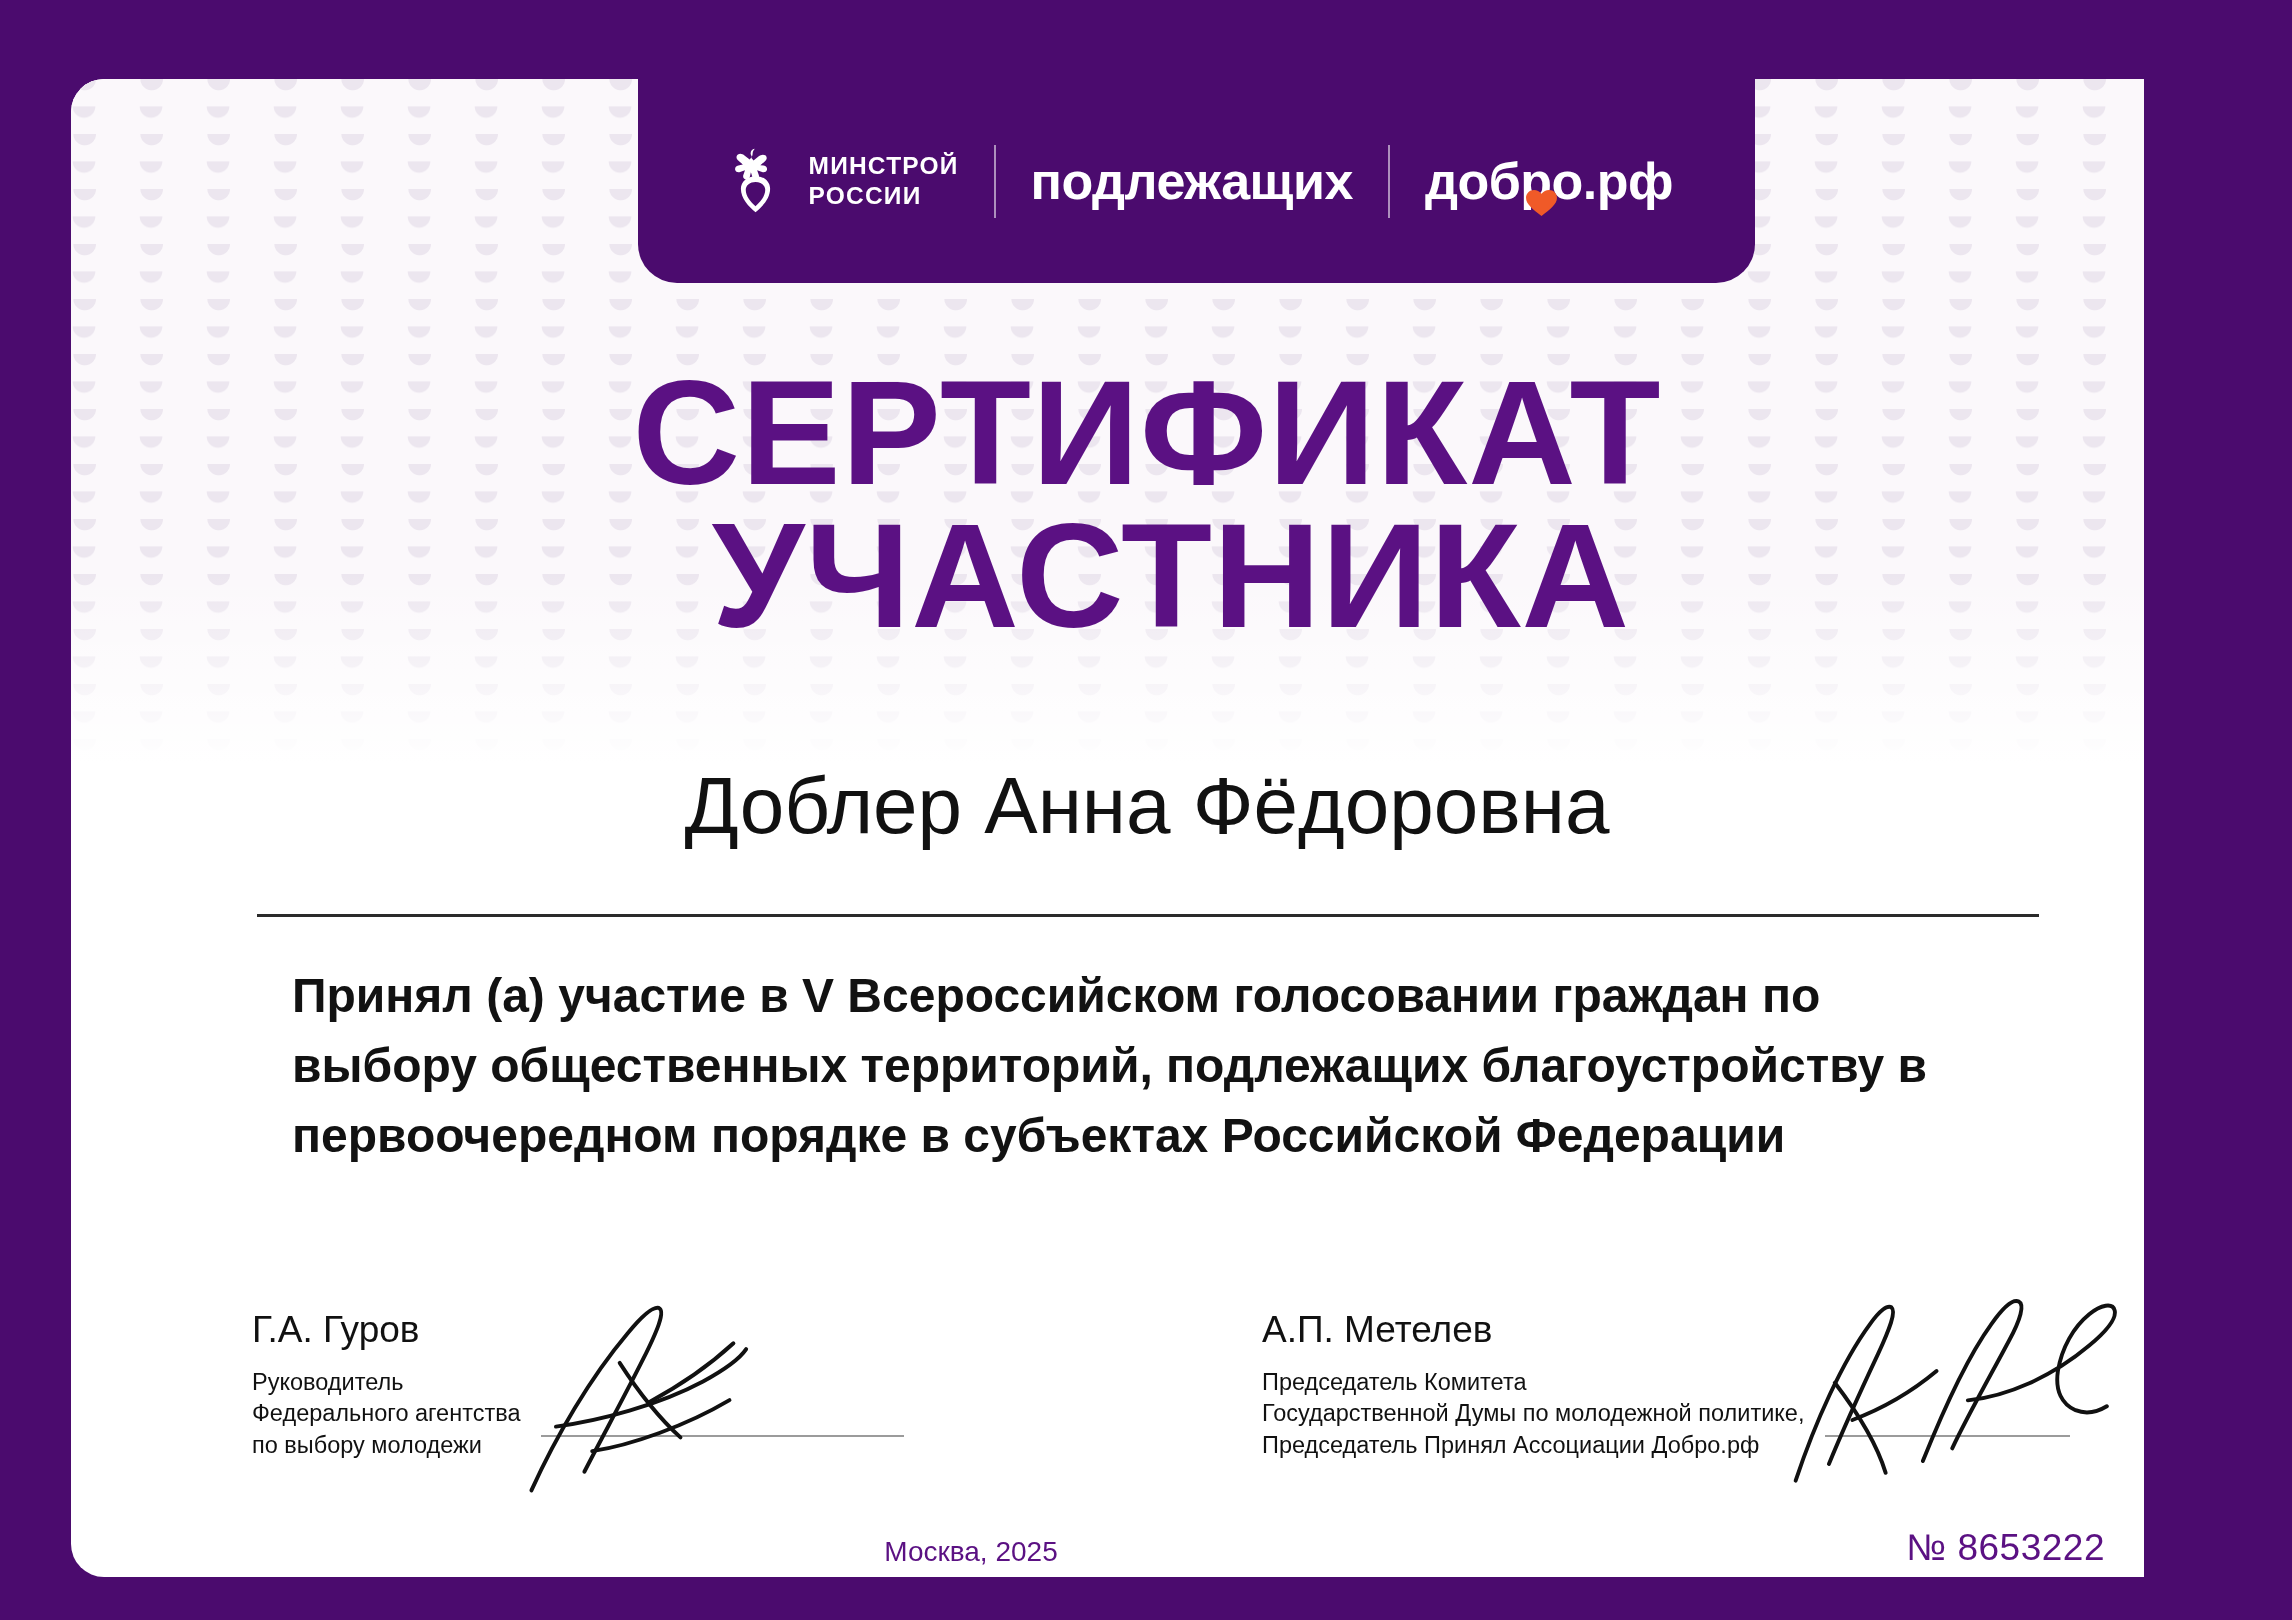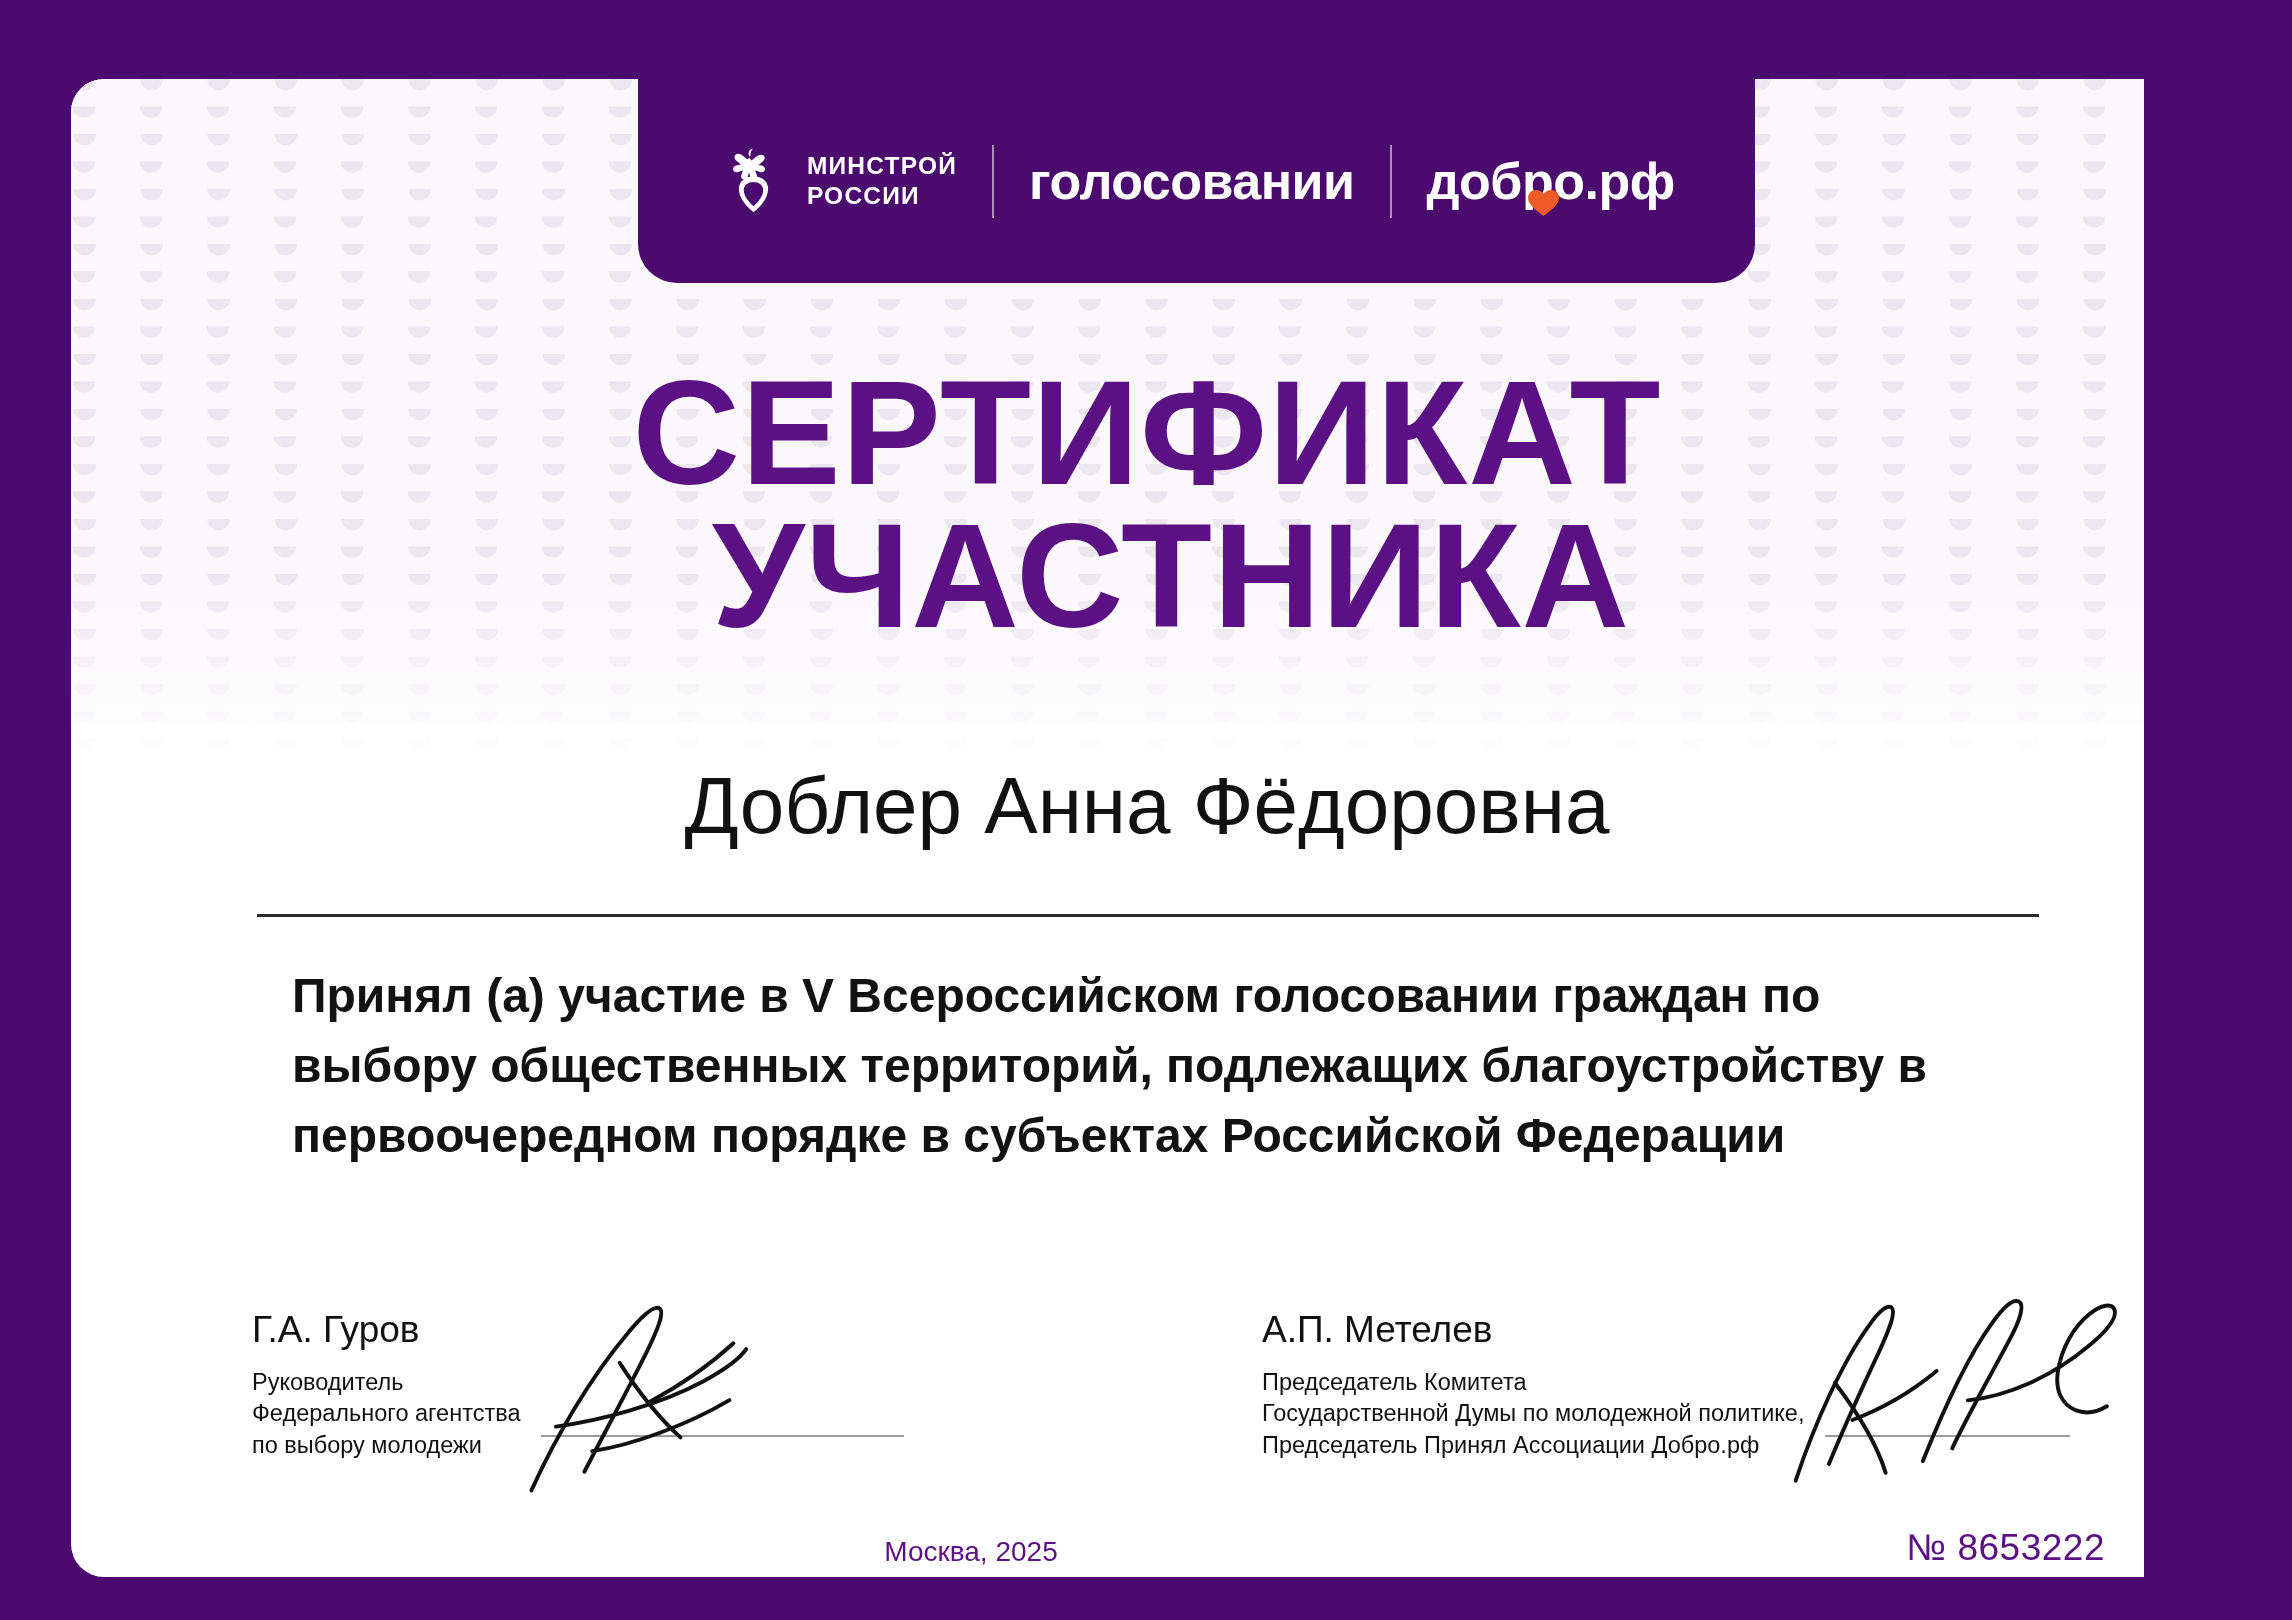--- a/index.html
+++ b/index.html
@@ -257,21 +257,21 @@
               </g>
             </svg>
           </span>
           <span class="minstroy-text"><span>МИНСТРОЙ</span><br><span>РОССИИ</span></span>
         </div>
       </div>
 
       <div class="divider"></div>
 
       <div class="logo-cell">
-        <span class="rosmol">голосовании</span>
+        <span class="rosmol">подлежащих</span>
       </div>
 
       <div class="divider"></div>
 
       <div class="logo-cell">
         <span class="dobro">
           <span>добро.рф</span>
           <svg class="dobro-heart" viewBox="0 0 34 30" aria-hidden="true">
             <path d="M17 29C8 22 1 17 1 10.2 1 5.6 4.6 2 9.2 2c3 0 5.9 1.5 7.8 4 1.9-2.5 4.8-4 7.8-4C29.4 2 33 5.6 33 10.2 33 17 26 22 17 29z" fill="#F05A28"></path>
           </svg>

